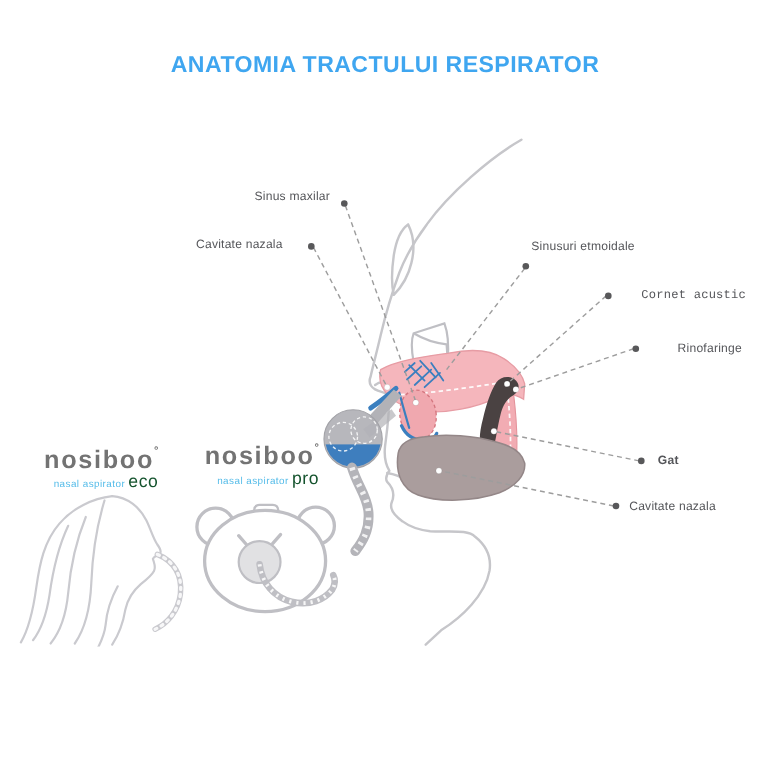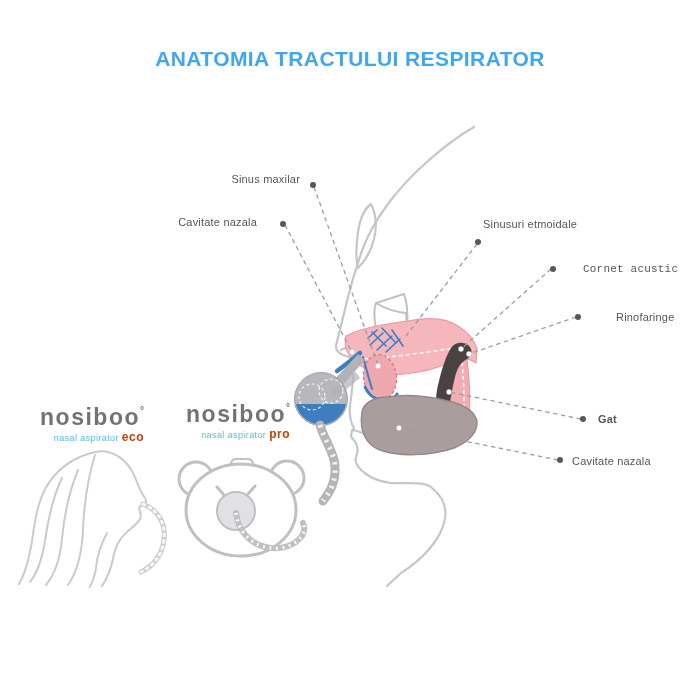--- a/index.html
+++ b/index.html
@@ -16,21 +16,21 @@
   #lbl-cornet-acustic{left:583px;top:260px;font-family:Liberation Mono, monospace;}
   #lbl-rinofaringe{left:595px;top:308px;margin-left:21px;}
   #lbl-gat{left:598px;top:410px;font-weight:bold;}
   #lbl-cavitate-orala{left:572px;top:452px;}
   .logo{position:absolute;text-align:right;}
   #logo-eco{left:28px;top:406px;width:116px;}
   #logo-pro{left:178px;top:403px;width:112px;}
   .brand{font-size:23px;font-weight:bold;color:#737373;letter-spacing:1.5px;line-height:1;}
   .brand .mark{font-size:10px;vertical-align:top;letter-spacing:0;}
   .tag{font-size:9px;color:#55BCE9;letter-spacing:.4px;margin-top:1px;}
-  .variant{font-size:12px;font-weight:bold;color:#c2410c;letter-spacing:.5px;}
+  .variant{font-size:16px;font-weight:normal;color:#14532d;letter-spacing:.5px;}
   svg{position:absolute;left:0;top:0;}
 </style>
 </head>
 <body>
 
 <div class="stage">
 
   <h1 class="title">ANATOMIA TRACTULUI RESPIRATOR</h1>
 
   <svg width="700" height="700" viewBox="0 0 700 700">

